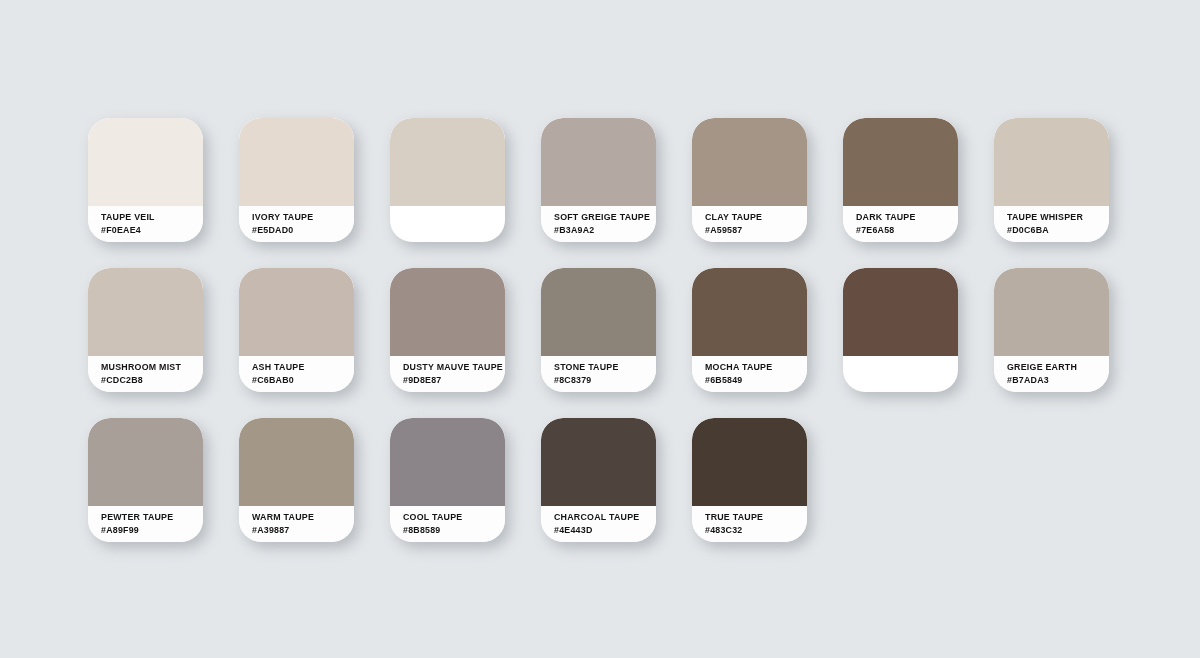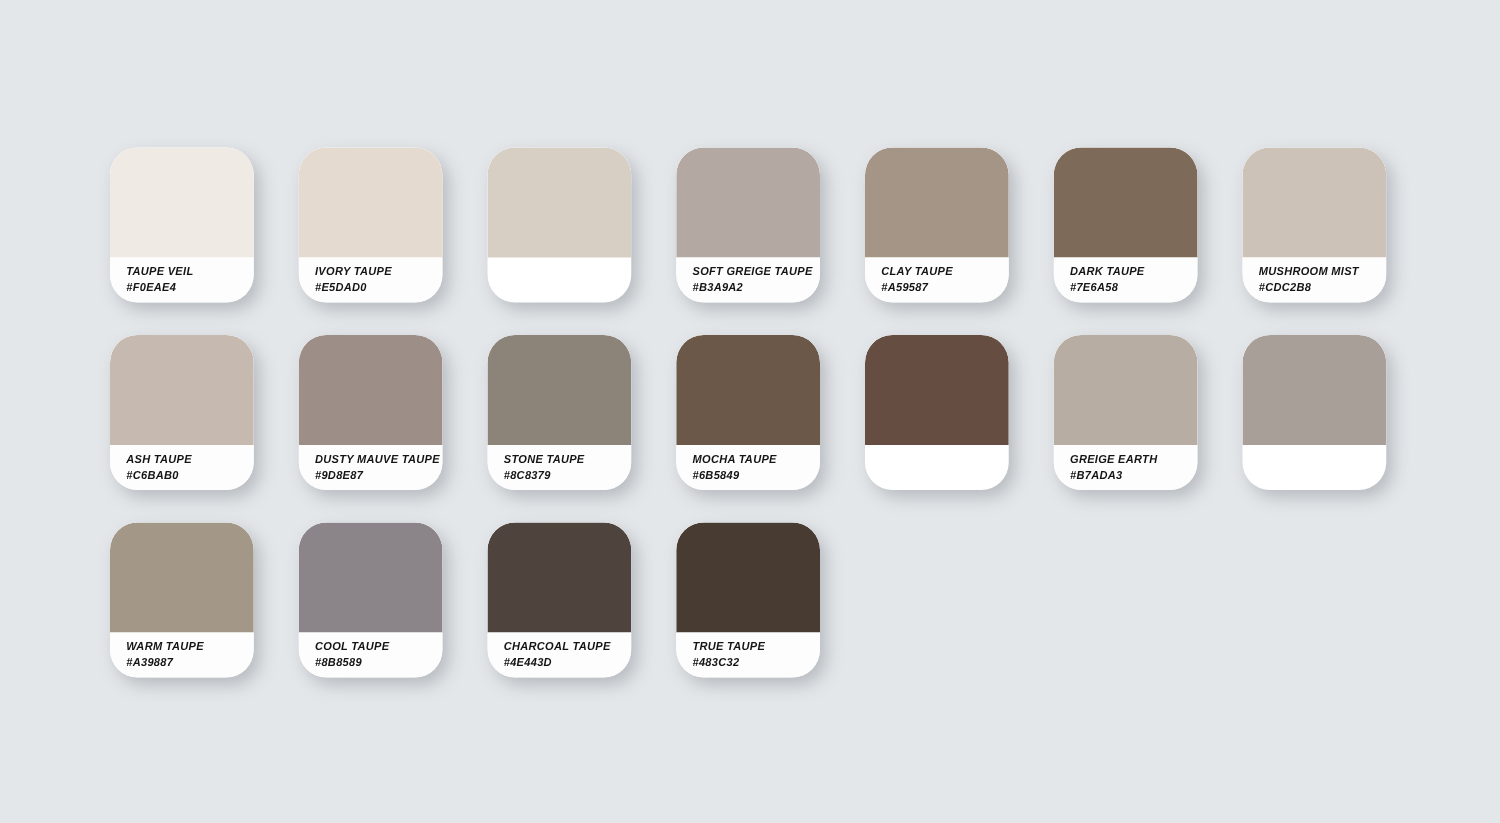--- a/index.html
+++ b/index.html
@@ -56,21 +56,20 @@
     position: absolute;
     left: 0;
     top: 88px;
     width: 100%;
     height: 36px;
     background: #fdfdfd;
     border-bottom-left-radius: 22px;
     border-bottom-right-radius: 22px;
     box-sizing: border-box;
     padding: 5px 0 0 13px;
-    font-style: italic;
   }
 
   .swatch-name,
   .swatch-hex {
     display: block;
     color: #141414;
     font-family: "Liberation Sans", sans-serif;
     font-size: 9.3px;
     font-weight: bold;
     letter-spacing: 0.25px;
@@ -117,20 +116,27 @@
         </div>
       </div>
       <div class="swatch-card">
         <div class="swatch-color" style="background: rgb(126, 106, 88);"></div>
         <div class="swatch-label">
           <span class="swatch-name">DARK TAUPE</span>
           <span class="swatch-hex">#7E6A58</span>
         </div>
       </div>
       <div class="swatch-card">
+        <div class="swatch-color" style="background: rgb(208, 198, 186);"></div>
+        <div class="swatch-label">
+          <span class="swatch-name">TAUPE WHISPER</span>
+          <span class="swatch-hex">#D0C6BA</span>
+        </div>
+      </div>
+      <div class="swatch-card">
         <div class="swatch-color" style="background: rgb(205, 194, 184);"></div>
         <div class="swatch-label">
           <span class="swatch-name">MUSHROOM MIST</span>
           <span class="swatch-hex">#CDC2B8</span>
         </div>
       </div>
       <div class="swatch-card">
         <div class="swatch-color" style="background: rgb(198, 186, 176);"></div>
         <div class="swatch-label">
           <span class="swatch-name">ASH TAUPE</span>
@@ -163,20 +169,24 @@
       </div>
       <div class="swatch-card">
         <div class="swatch-color" style="background: rgb(183, 173, 163);"></div>
         <div class="swatch-label">
           <span class="swatch-name">GREIGE EARTH</span>
           <span class="swatch-hex">#B7ADA3</span>
         </div>
       </div>
       <div class="swatch-card">
         <div class="swatch-color" style="background: rgb(168, 159, 153);"></div>
+        <div class="swatch-label">
+          <span class="swatch-name">PEWTER TAUPE</span>
+          <span class="swatch-hex">#A89F99</span>
+        </div>
       </div>
       <div class="swatch-card">
         <div class="swatch-color" style="background: rgb(163, 152, 135);"></div>
         <div class="swatch-label">
           <span class="swatch-name">WARM TAUPE</span>
           <span class="swatch-hex">#A39887</span>
         </div>
       </div>
       <div class="swatch-card">
         <div class="swatch-color" style="background: rgb(139, 133, 137);"></div>

